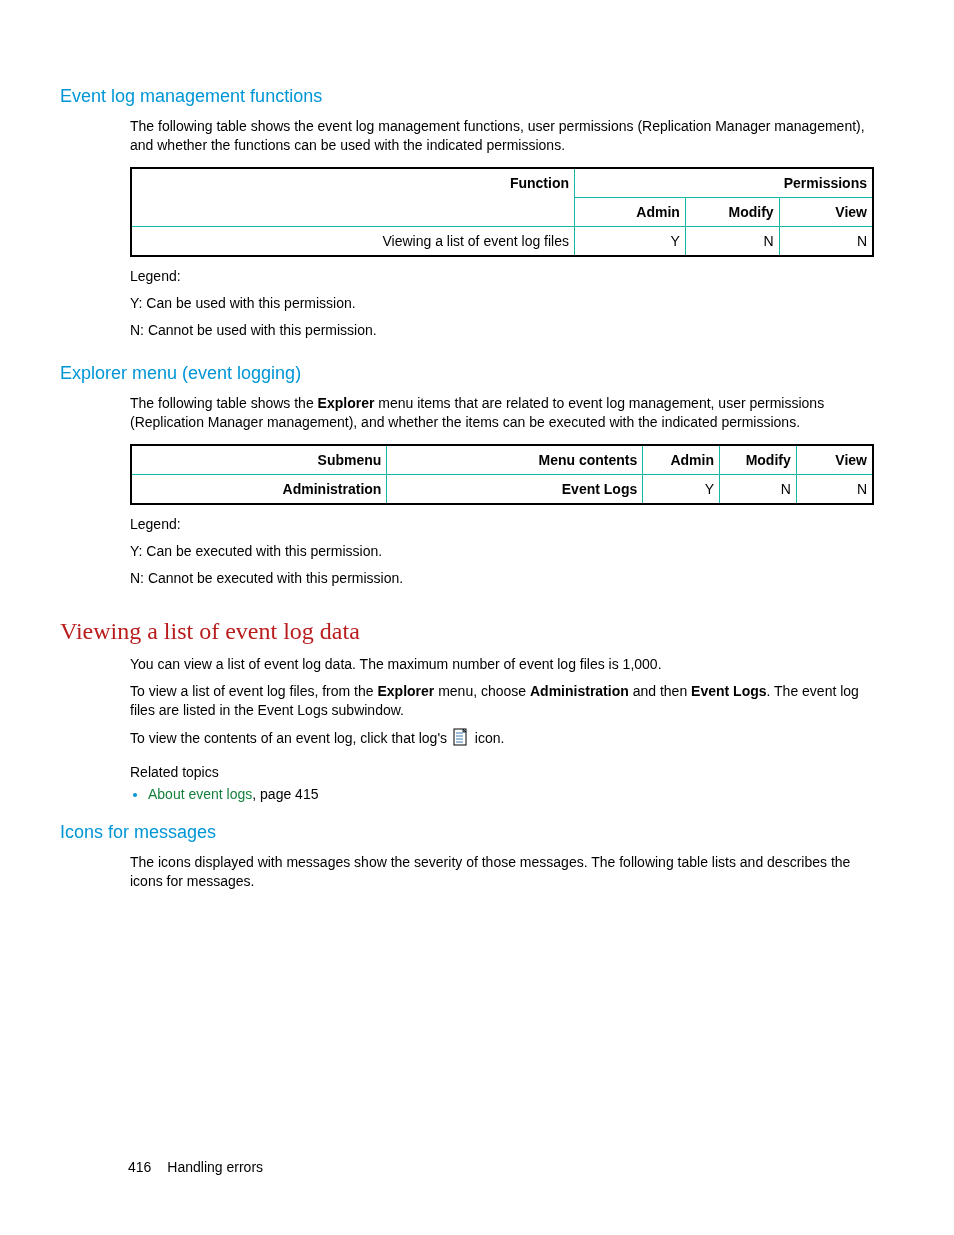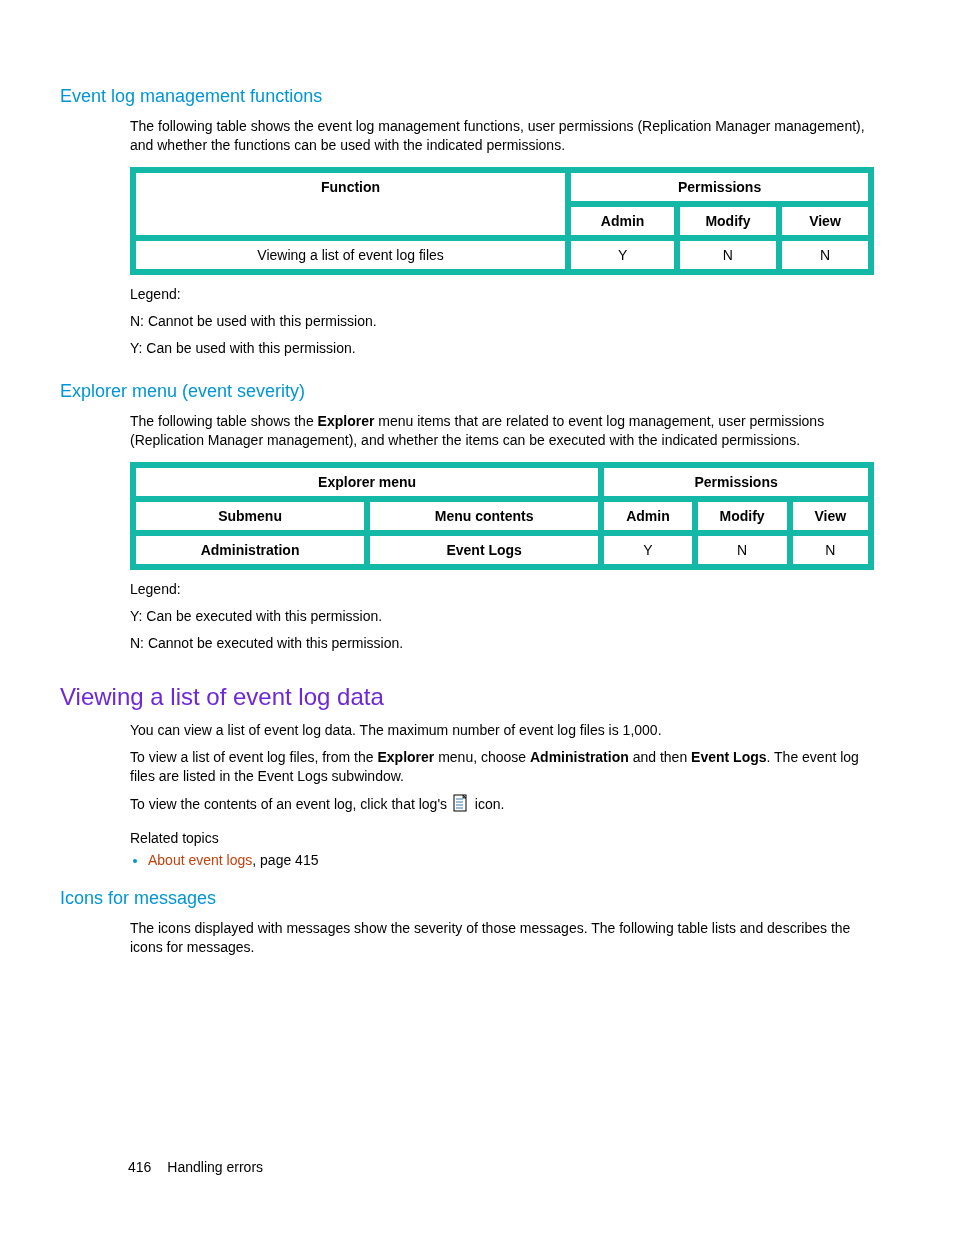--- a/index.html
+++ b/index.html
@@ -17,44 +17,45 @@
     padding: 80px 80px 40px 60px;
     position: relative;
   }
   .h2 {
     color: #0096d6;
     font-size: 18px;
     font-weight: normal;
     margin: 6px 0 10px 0;
   }
   .h1 {
-    color: #6d28d9;
+    color: #b91c1c;
     font-size: 24px;
     font-weight: normal;
     margin: 30px 0 10px 0;
+    font-family: Liberation Serif, serif;
   }
   .body-indent {
     margin-left: 70px;
   }
   p {
     margin: 8px 0;
     line-height: 1.35;
   }
   table {
     border-collapse: collapse;
     width: 100%;
     margin: 12px 0 10px 0;
   }
   table.outer {
     border: 2px solid #000;
   }
   th, td {
-    border: 6px solid #14b8a6;
-    padding: 6px 20px;
-    text-align: center;
+    border: 1px solid #14b8a6;
+    padding: 6px 5px;
+    text-align: right;
     font-size: 14px;
     vertical-align: top;
   }
   th {
     font-weight: bold;
   }
   .bold { font-weight: bold; }
   .legend p { margin: 8px 0; }
   .related-heading {
     font-weight: normal;
@@ -64,21 +65,21 @@
     margin: 4px 0 20px 0;
     padding-left: 18px;
   }
   .bullet-list li {
     margin: 3px 0;
   }
   .bullet-list li::marker {
     color: #0096d6;
   }
   .link {
-    color: #c2410c;
+    color: #15803d;
   }
   .footer {
     position: absolute;
     bottom: 60px;
     left: 128px;
     font-size: 14px;
   }
   .footer .pagenum { margin-right: 16px; }
   .doc-icon {
     display: inline-block;
@@ -108,36 +109,32 @@
       <tr>
         <td>Viewing a list of event log files</td>
         <td>Y</td>
         <td>N</td>
         <td>N</td>
       </tr>
     </tbody>
       </table>
     <div class="legend">
       <p>Legend:</p>
+      <p>Y: Can be used with this permission.</p>
       <p>N: Cannot be used with this permission.</p>
-      <p>Y: Can be used with this permission.</p>
     </div>
   </div>
 
-  <div class="h2" style="margin-top:24px;">Explorer menu (event severity)</div>
+  <div class="h2" style="margin-top:24px;">Explorer menu (event logging)</div>
   <div class="body-indent">
     <p>
       <span>The following table shows the </span><span class="bold">Explorer</span><span> menu items that are related to event log management, user permissions (Replication Manager management), and whether the items can be executed with the indicated permissions.</span>
     </p>
     <table class="outer">
       <tbody>
-          <tr>
-        <th colspan="2" style="width:60%;">Explorer menu</th>
-        <th colspan="3">Permissions</th>
-      </tr>
       <tr>
         <th style="width:30%;">Submenu</th>
         <th style="width:30%;">Menu contents</th>
         <th style="width:9%;">Admin</th>
         <th style="width:9%;">Modify</th>
         <th style="width:9%;">View</th>
       </tr>
       <tr>
         <td class="bold">Administration</td>
         <td class="bold">Event Logs</td>

